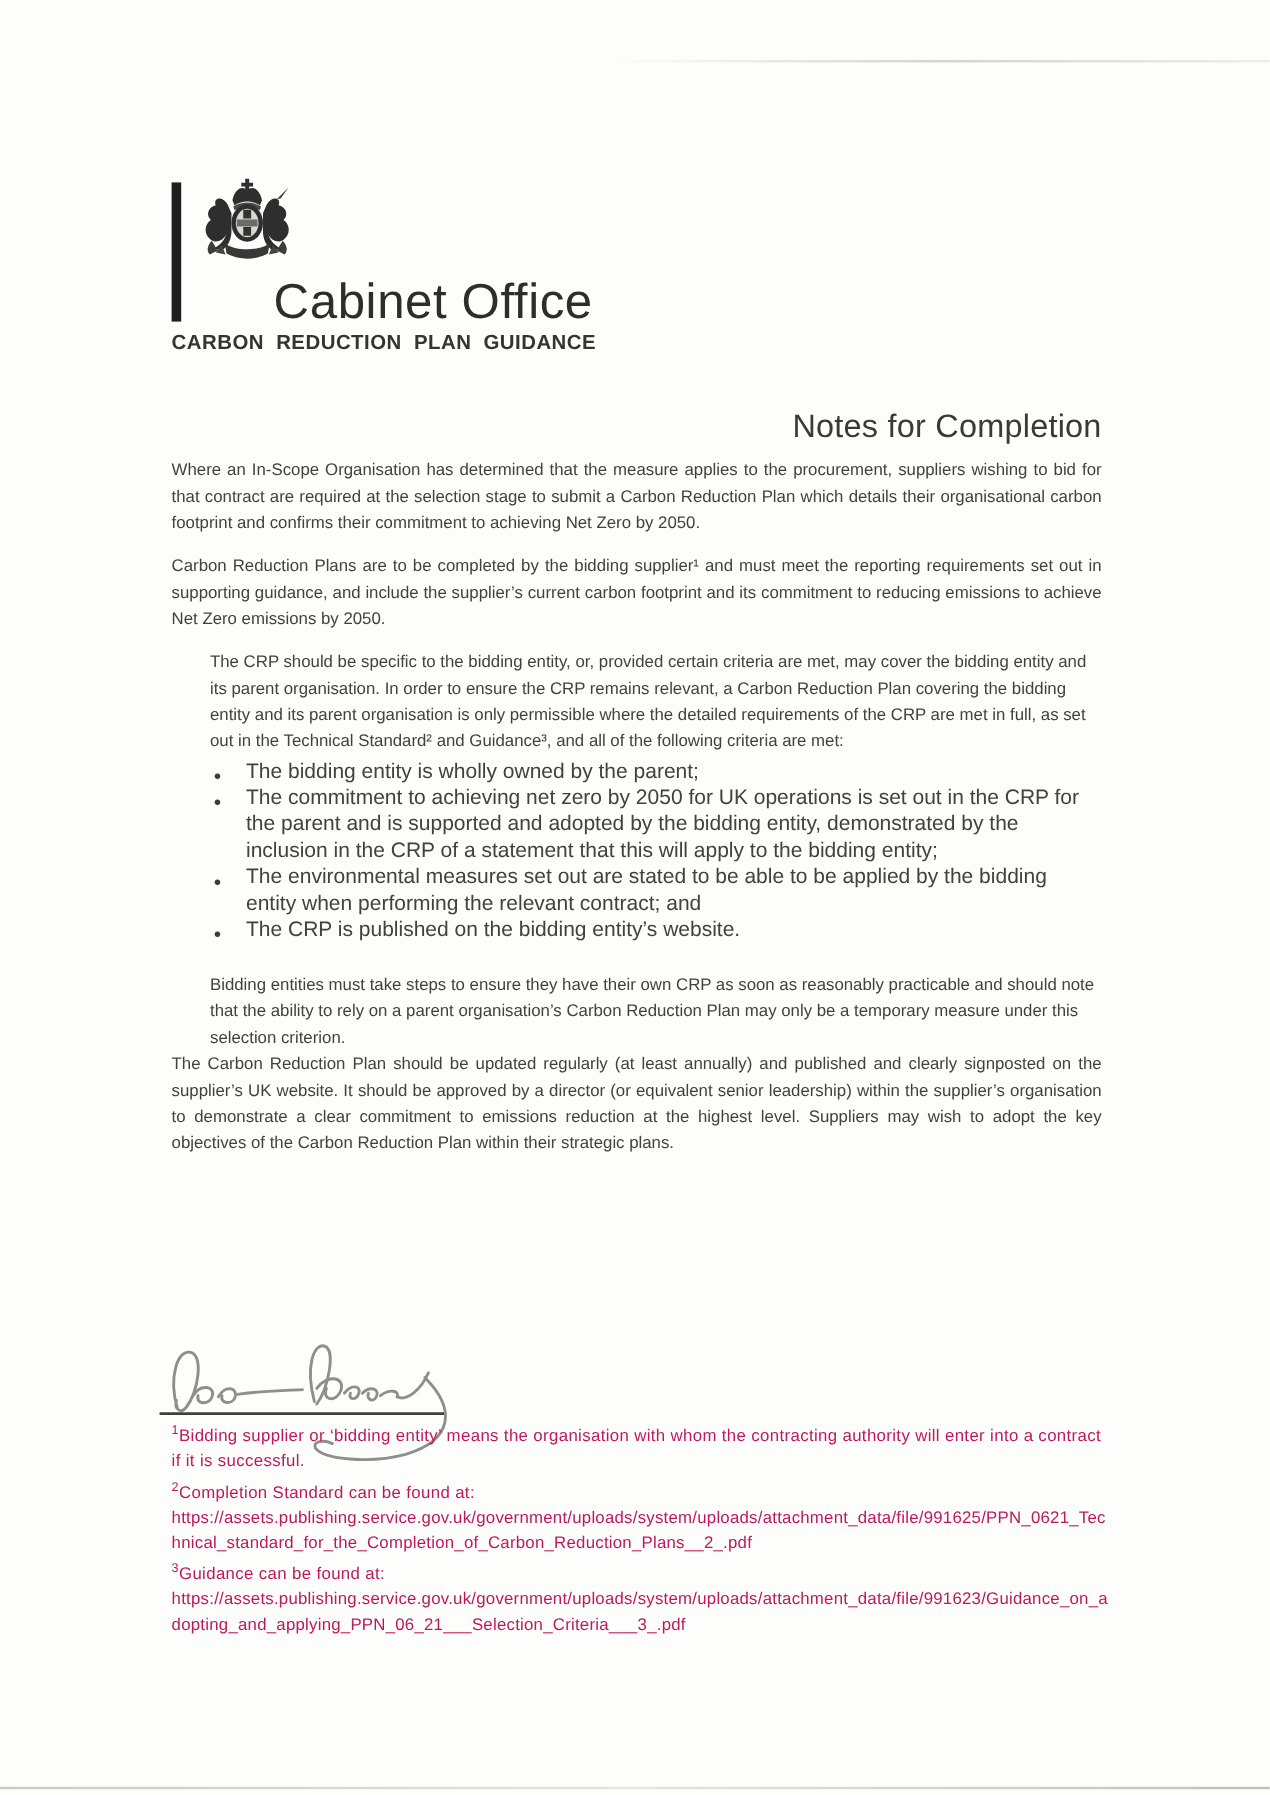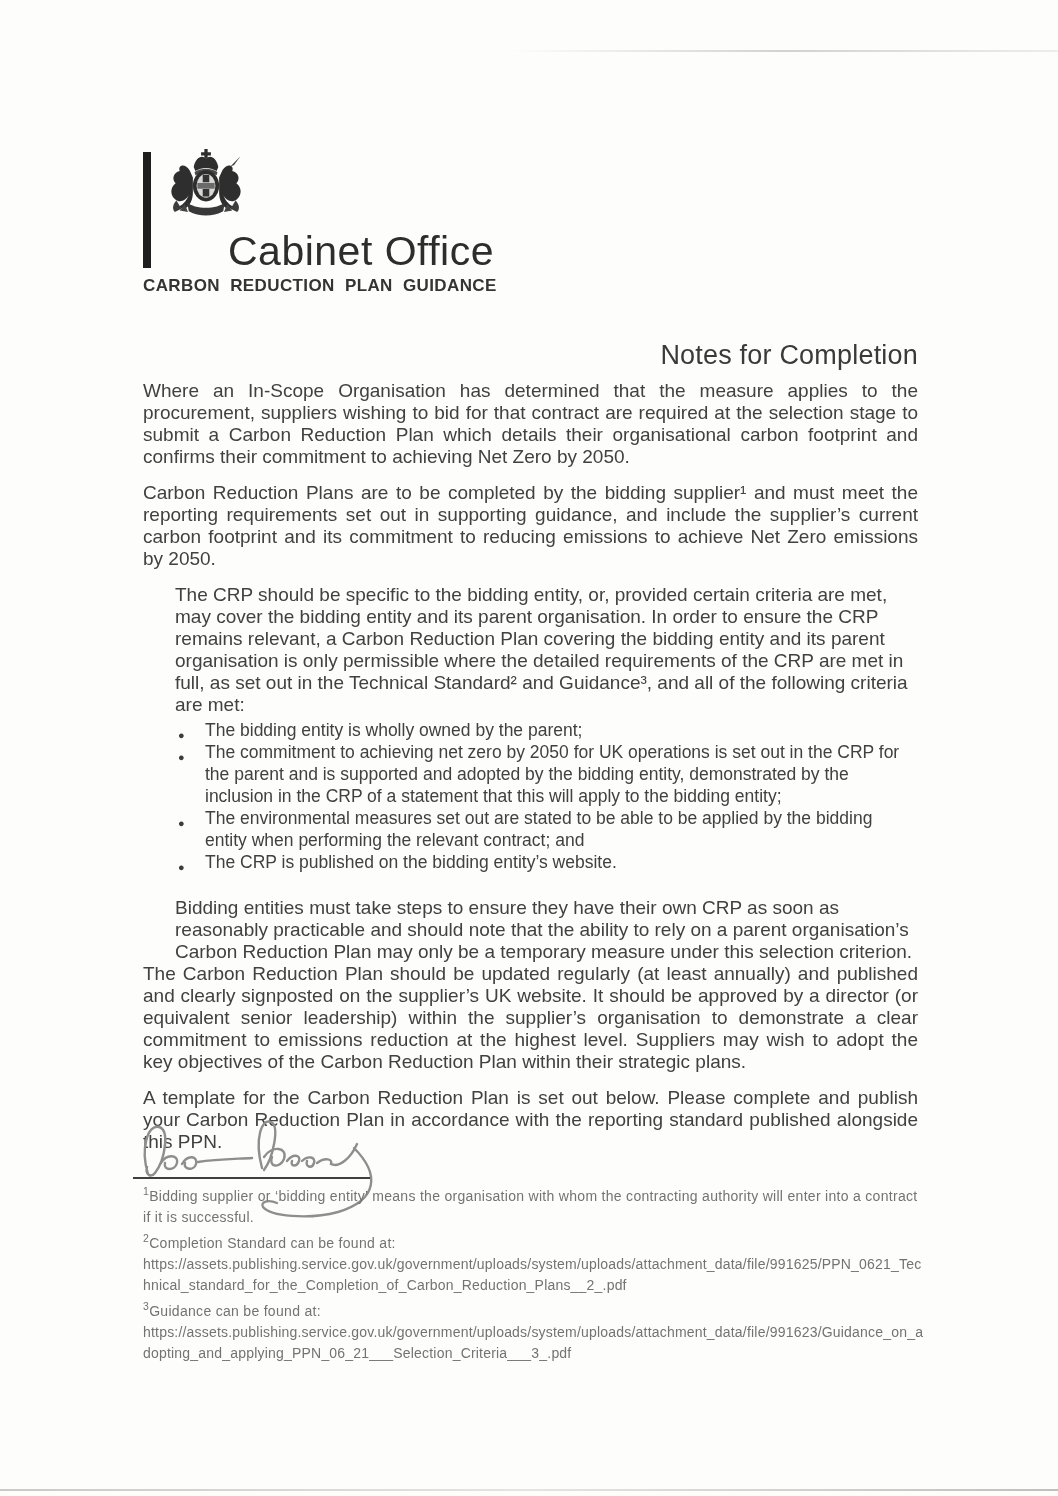--- a/index.html
+++ b/index.html
@@ -32,41 +32,41 @@
     position: absolute; left: 143px; top: 276px; width: 775px;
     font-size: 17px; font-weight: bold; color: #343434;
     letter-spacing: 0.4px; word-spacing: 5px;
   }
   
   .content { position: absolute; left: 143px; top: 338px; width: 775px; }
   .section-heading {
     font-size: 27px; font-weight: normal; color: #3a3a3a;
     line-height: 34px; margin-bottom: 8px; letter-spacing: 0.2px; text-align: right;
   }
-  .content p { font-size: 19px; line-height: 22px; }
+  .content p { font-size: 14px; line-height: 22px; }
   .p-justify { text-align: justify; }
   .p-left { text-align: left; margin-left: 32px; }
   .mb { margin-bottom: 14px; }
   .mb-sm { margin-bottom: 3px; }
   .bullet-list { list-style: none; margin: 0 0 0 0; }
   .bullet-list li {
     position: relative; padding-left: 62px;
     font-size: 17.5px; line-height: 22px; text-align: left;
   }
   .bullet-list li .dot {
     position: absolute; left: 35px; top: 5px;
     font-size: 11px; color: #3c3c3c;
   }
   .gap-lg { height: 24px; }
   
   .signature-wrap { position: absolute; left: 130px; top: 1116px; pointer-events: none; }
   
   .footnotes {
     position: absolute; left: 143px; top: 1186px; width: 782px;
-    font-size: 14px; line-height: 21px; color: #737373; letter-spacing: 0.3px;
+    font-size: 14px; line-height: 21px; color: #be185d; letter-spacing: 0.3px;
   }
   .footnote { margin-bottom: 5px; }
   .footnote sup { font-size: 10.5px; line-height: 0; }
   .footnote .url { word-break: break-all; letter-spacing: 0.2px; }
 </style>
 </head>
 <body>
 
 <div class="scanline-top"></div>
 <div class="scanline-bottom"></div>
@@ -114,21 +114,20 @@
   <ul class="bullet-list">
     <li><span class="dot">●</span><span>The bidding entity is wholly owned by the parent;</span></li>
     <li><span class="dot">●</span><span>The commitment to achieving net zero by 2050 for UK operations is set out in the CRP for the parent and is supported and adopted by the bidding entity, demonstrated by the inclusion in the CRP of a statement that this will apply to the bidding entity;</span></li>
     <li><span class="dot">●</span><span>The environmental measures set out are stated to be able to be applied by the bidding entity when performing the relevant contract; and</span></li>
     <li><span class="dot">●</span><span>The CRP is published on the bidding entity’s website.</span></li>
   </ul>
 
   <div class="gap-lg"></div>
   <p class="p-left">Bidding entities must take steps to ensure they have their own CRP as soon as reasonably practicable and should note that the ability to rely on a parent organisation’s Carbon Reduction Plan may only be a temporary measure under this selection criterion.</p>
   <p class="p-justify mb">The Carbon Reduction Plan should be updated regularly (at least annually) and published and clearly signposted on the supplier’s UK website. It should be approved by a director (or equivalent senior leadership) within the supplier’s organisation to demonstrate a clear commitment to emissions reduction at the highest level. Suppliers may wish to adopt the key objectives of the Carbon Reduction Plan within their strategic plans.</p>
-  <p class="p-justify">A template for the Carbon Reduction Plan is set out below. Please complete and publish your Carbon Reduction Plan in accordance with the reporting standard published alongside this PPN.</p>
 </div>
 
 <div class="signature-wrap">
   <svg width="260" height="140" viewBox="0 0 260 140">
     <g fill="none" stroke="#8e8e8e" stroke-width="2.4" stroke-linecap="round">
 
       <path d="M18,58 C10,32 18,8 29,11 C40,14 35,44 25,57 C21,62 15,59 17,51"></path>
 
       <path d="M31,47 C37,37 49,39 47,47 C45,55 33,55 35,47"></path>
       <path d="M52,48 C58,38 68,40 66,48 C64,55 53,54 55,47"></path>

